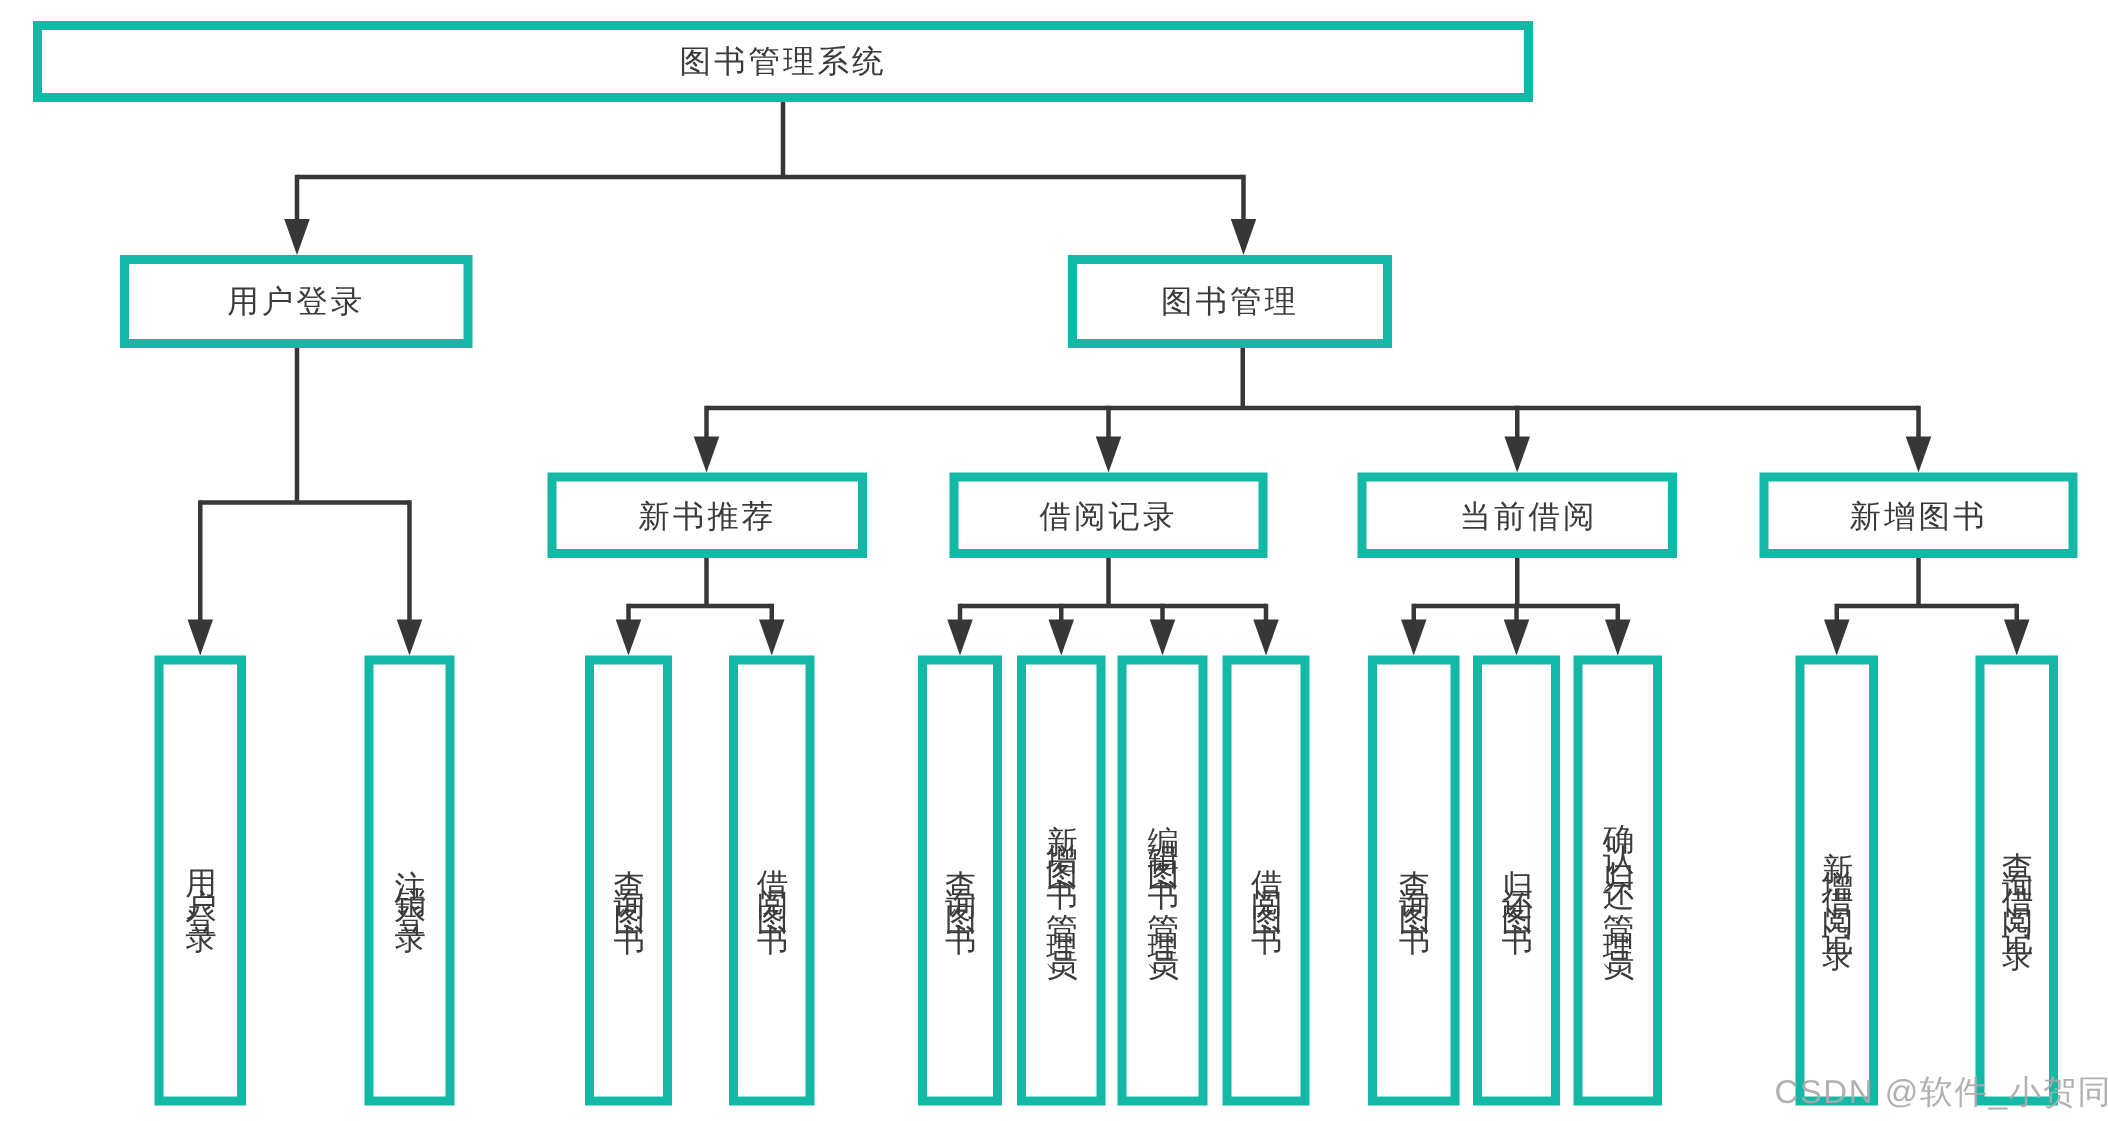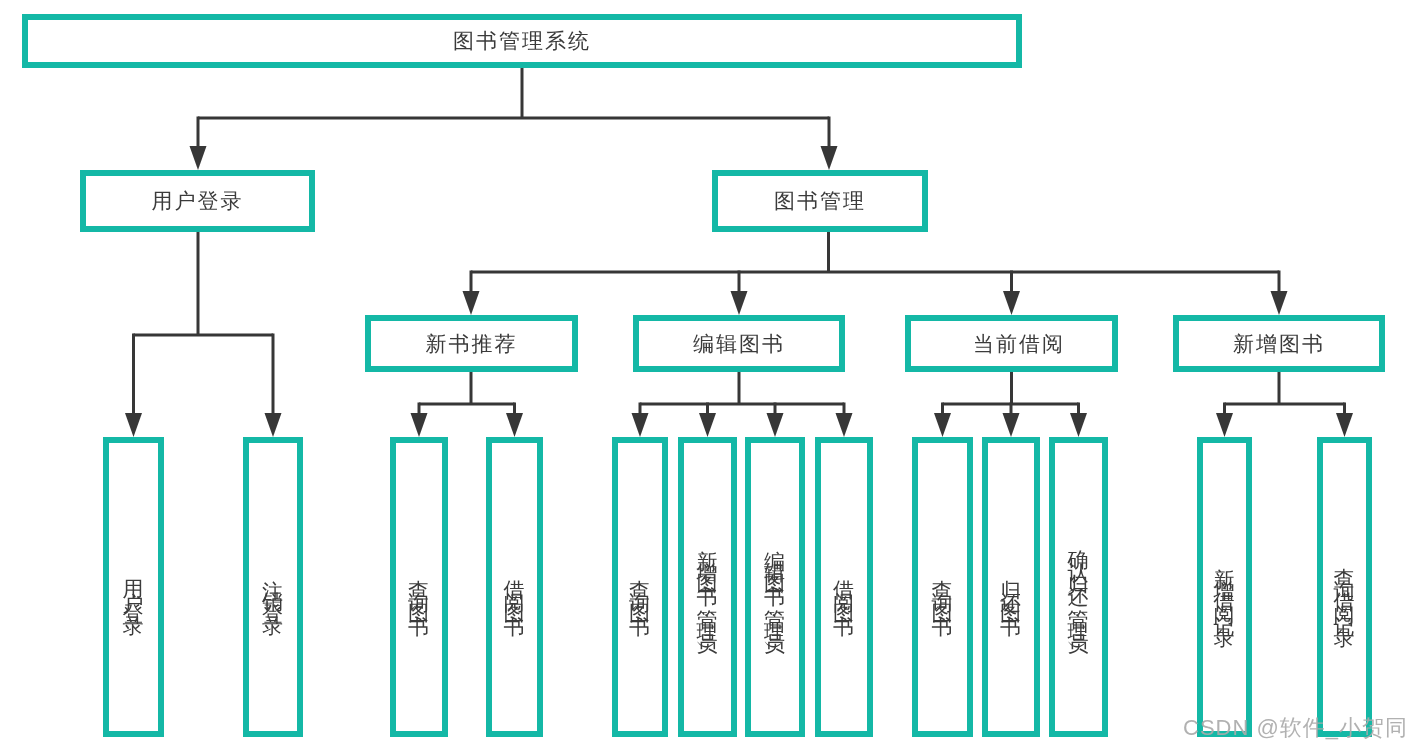--- a/index.html
+++ b/index.html
@@ -110,21 +110,21 @@
       <line x1="1344.5" y1="402.5" x2="1344.5" y2="419" stroke="#373737" stroke-width="3"></line>
       <polygon points="1344.5,437 1336,413 1353,413" fill="#373737"></polygon>
     </svg>
 
   <div class="node hbox" style="left:22px; top:14px; width:1000px; height:54px;">图书管理系统</div>
 
   <div class="node hbox" style="left:80px; top:170px; width:235px; height:62px;">用户登录</div>
   <div class="node hbox" style="left:712px; top:170px; width:216px; height:62px;">图书管理</div>
 
   <div class="node hbox" style="left:365px; top:315px; width:213px; height:57px;">新书推荐</div>
-  <div class="node hbox" style="left:633px; top:315px; width:212px; height:57px;">编辑图书</div>
+  <div class="node hbox" style="left:633px; top:315px; width:212px; height:57px;">借阅记录</div>
   <div class="node hbox" style="left:905px; top:315px; width:213px; height:57px;padding-left:15px;">当前借阅</div>
   <div class="node hbox" style="left:1173px; top:315px; width:212px; height:57px;">新增图书</div>
 
   <div class="node vbox" style="left:103px; top:437px; width:61px; height:300px;">用户登录</div>
   <div class="node vbox" style="left:243px; top:437px; width:60px; height:300px;">注销登录</div>
 
   <div class="node vbox" style="left:390px; top:437px; width:58px; height:300px;">查询图书</div>
   <div class="node vbox" style="left:486px; top:437px; width:57px; height:300px;">借阅图书</div>
 
   <div class="node vbox" style="left:612px; top:437px; width:56px; height:300px;">查询图书</div>

